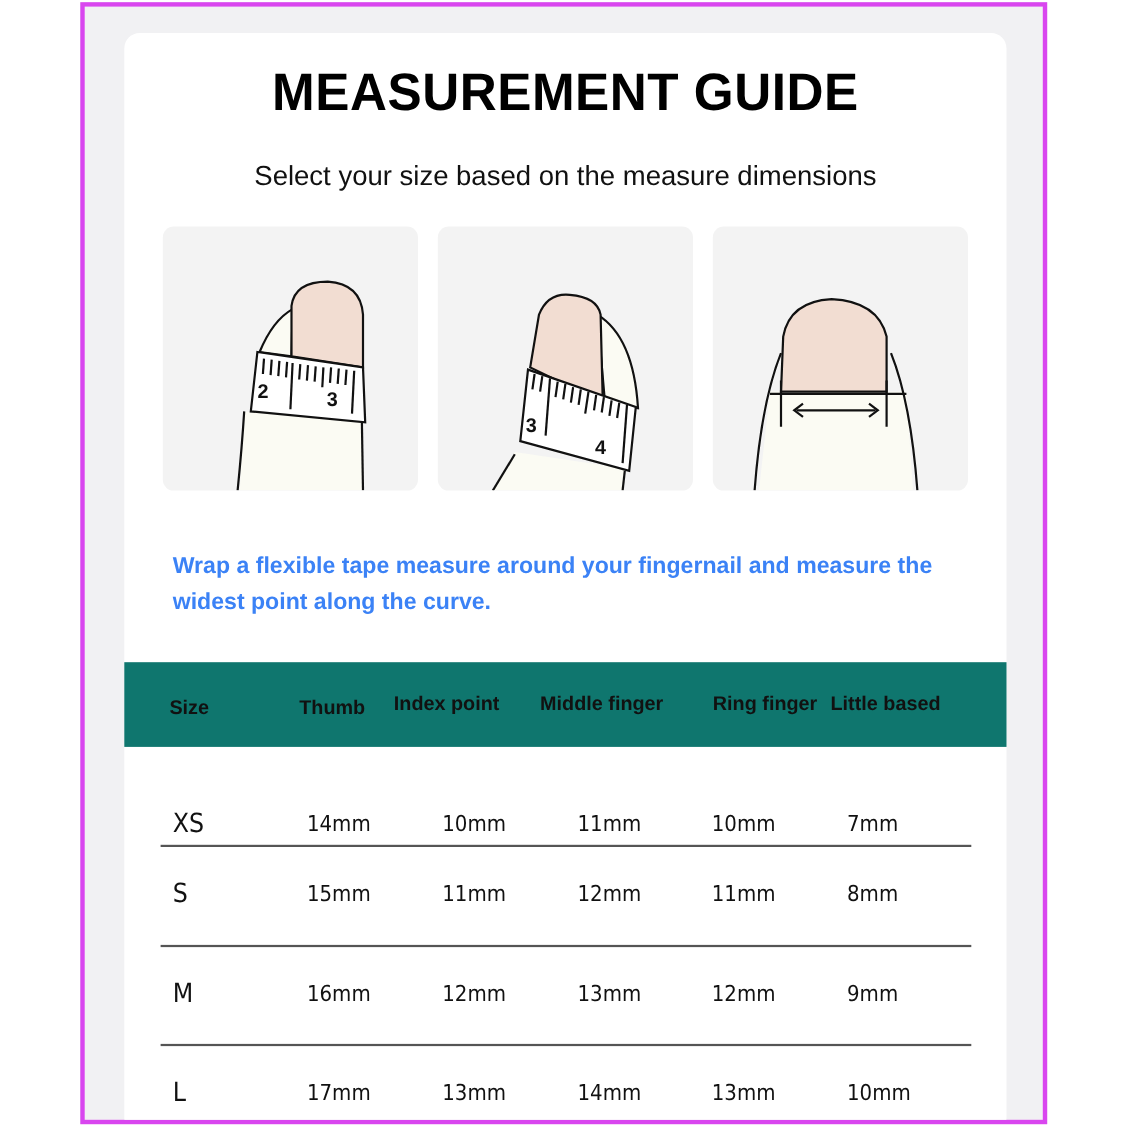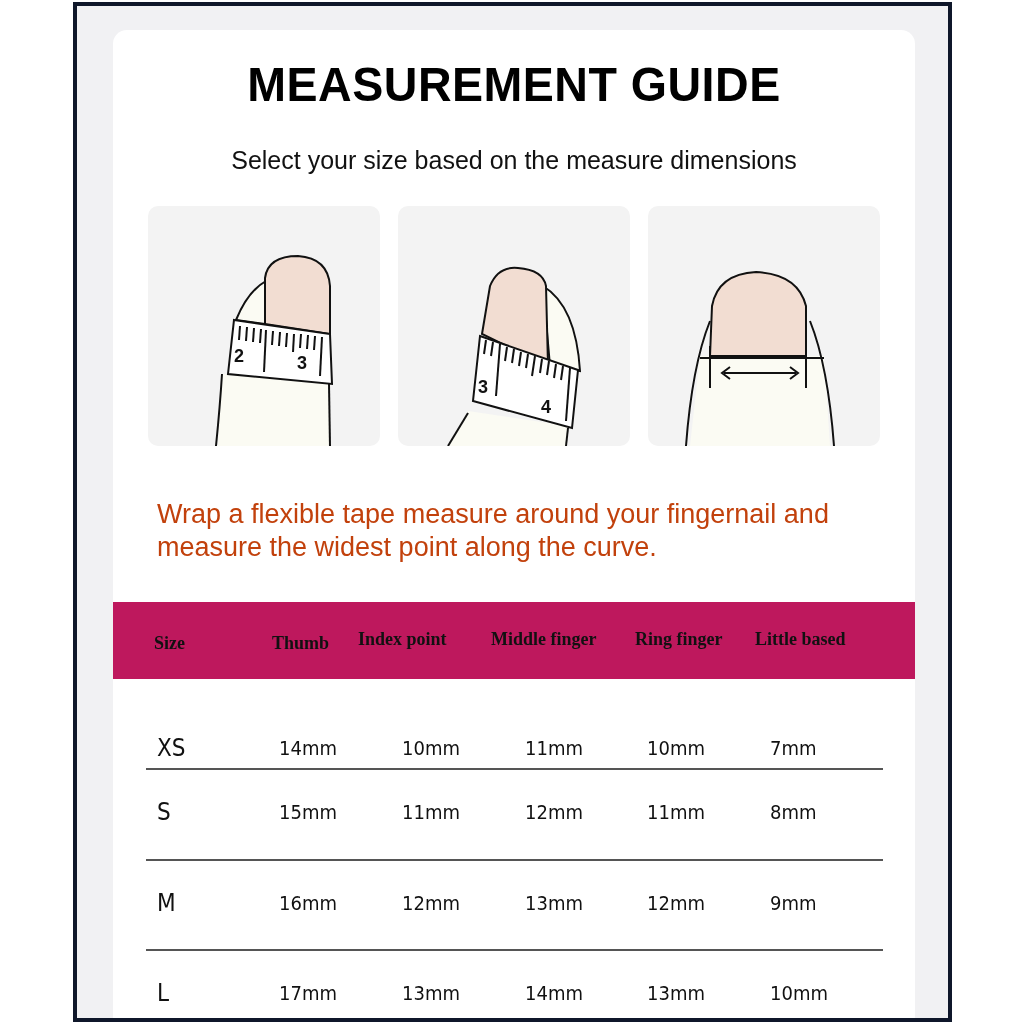--- a/index.html
+++ b/index.html
@@ -5,21 +5,21 @@
     html, body { margin: 0; padding: 0; }
     body {
       width: 1024px; height: 1024px; overflow: hidden;
       background: #ffffff;
       font-family: "Liberation Sans", sans-serif;
       position: relative;
     }
     .frame {
       position: absolute; left: 73px; top: 2px;
       width: 871px; height: 1012px;
-      border: 4px solid #0f172a;
+      border: 4px solid #d946ef;
       background: #f1f1f3;
       overflow: hidden;
     }
     .card {
       position: absolute; left: 36px; top: 24px;
       width: 802px; height: 1000px;
       background: #ffffff;
       border-radius: 14px;
     }
     .title {
@@ -43,27 +43,26 @@
       position: absolute; top: 0;
       width: 232px; height: 240px;
       background: #f3f3f3;
       border-radius: 10px;
       overflow: hidden;
     }
     .illus svg { width: 232px; height: 240px; display: block; }
     .instruction {
       position: absolute; left: 44px; top: 468px;
       width: 720px;
-      font-size: 27px; line-height: 33px; color: #c2410c;
+      font-size: 21px; line-height: 33px; color: #3b82f6; font-weight: bold;
     }
     .table-head {
       position: absolute; left: 0; top: 572px;
       width: 802px; height: 77px;
-      background: #be185d;
-      font-family: Liberation Serif, serif;
+      background: #0f766e;
     }
     .th {
       position: absolute; top: 27px;
       font-weight: 700; font-size: 18px; color: #111;
       white-space: nowrap;
     }
     .row {
       position: absolute; left: 0; width: 802px; height: 90px;
     }
     .cell {
@@ -175,21 +174,21 @@
       </div>
     </div>
 
     <div class="instruction">Wrap a flexible tape measure around your fingernail and measure the widest point along the curve.</div>
 
     <div class="table-head">
       <span class="th" style="left:41px; top:31px;">Size</span>
       <span class="th" style="left:159px; top:31px;text-align:right;">Thumb</span>
       <span class="th" style="left:245px;">Index point</span>
       <span class="th" style="left:378px;">Middle finger</span>
-      <span class="th" style="left:522px;">Ring finger</span>
+      <span class="th" style="left:535px;">Ring finger</span>
       <span class="th" style="left:642px;">Little based</span>
     </div>
 
     <div class="row" style="top:676px;text-align:center;">
       <span class="cell size" style="left:44px;">XS</span>
       <span class="cell" style="left:166px;">14mm</span>
       <span class="cell" style="left:289px;">10mm</span>
       <span class="cell" style="left:412px;">11mm</span>
       <span class="cell" style="left:534px;">10mm</span>
       <span class="cell" style="left:657px;">7mm</span>

